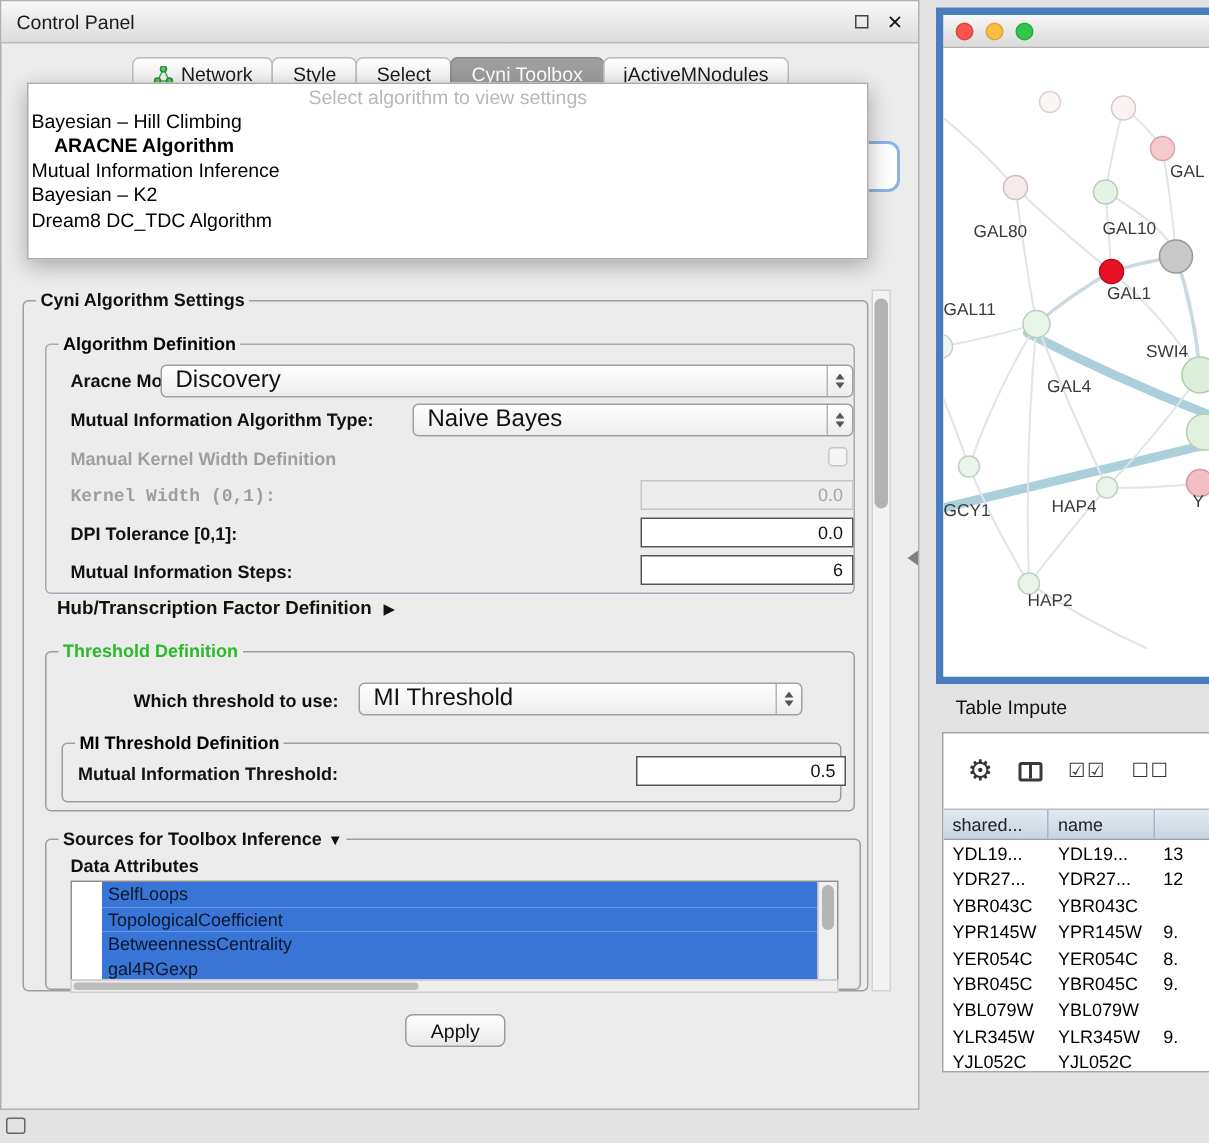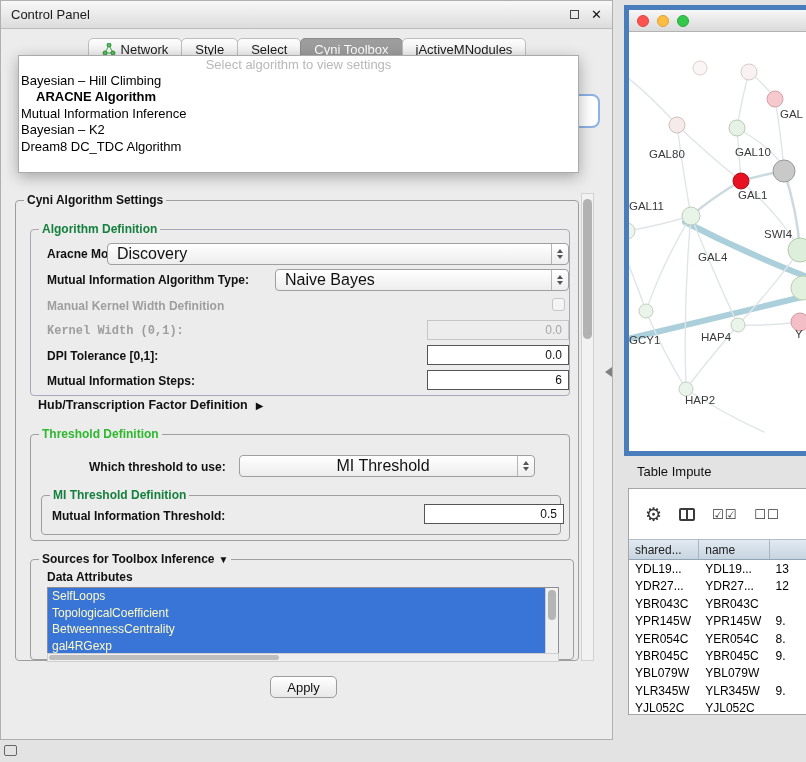--- a/index.html
+++ b/index.html
@@ -9,37 +9,37 @@
   
   .cp { position:absolute; left:0; top:0; width:613px; height:740px; background:#ececec; border:1px solid #b0b0b0; }
   .cp-title { height:28px; background:linear-gradient(#f8f8f8,#dcdcdc); border-bottom:1px solid #bcbcbc;
               display:flex; align-items:center; padding:12px 10px; font-size:13px; color:#1a1a1a; }
   .cp-title .spacer { flex:1; }
   .float-ic { width:9px; height:9px; border:1.5px solid #444; display:inline-block; margin-right:12px; }
   .close-ic { font-size:13px; font-weight:bold; color:#111; }
 
   .tabs { position:absolute; top:37px; left:0; right:0; display:flex; justify-content:center; z-index:5; }
   .tab { font-size:13px; color:#1a1a1a; padding:3px 13px 4px; background:linear-gradient(#fcfcfc,#ececec);
-         border:1px solid #bdbdbd; margin-right:-1px; border-radius:5px 5px 0 0; display:flex; align-items:center; gap:5px; }
+         border:1px solid #bdbdbd; margin-right:-1px; border-radius:5px 5px 0 0; display:flex; align-items:flex-end; gap:5px; }
   .tab.selected { background:#9d9d9d; color:#fff; border-color:#8a8a8a; }
 
   
   .popup { position:absolute; left:18px; top:55px; width:561px; height:118px; background:#fff;
            border:1px solid #ababab; box-shadow:0 4px 14px rgba(0,0,0,.30); z-index:60; padding-top:1px; }
   .popup .ph { text-align:center; font-size:13px; color:#b8b8b8; height:16px; line-height:16px; }
   .popup .item { font-size:13px; height:16.4px; line-height:16.4px; padding-left:2px; color:#000; white-space:nowrap; }
   .popup .item.selected { font-weight:bold;padding-left:17px; }
   .hidden-ctl { position:absolute; left:562px; top:94px; width:38px; height:34px; border:2px solid #8cb3e3;
                 border-radius:8px; background:#fff; z-index:40; }
 
   
   .group { position:absolute; border:1px solid #9e9e9e; border-radius:4px; }
   .gtitle { position:absolute; top:-8px; left:8px; background:#ececec; padding:0 3px; font-size:12px;
             font-weight:bold; color:#111; line-height:14px; white-space:nowrap; }
-  .gtitle.blue { color:#15803d;text-align:center; }
+  .gtitle.blue { color:#000000;text-align:center; }
   .gtitle.green { color:#2db82d; }
 
   .lbl { position:absolute; font-size:12px; font-weight:bold; color:#111; white-space:nowrap; }
   .lbl.disabled { color:#9e9e9e; }
   .arrow-r { font-size:10px; margin-left:8px; color:#111; }
   .arrow-d { font-size:10px; margin-left:4px; color:#111; }
 
   .combo { position:absolute; height:22px; background:linear-gradient(#ffffff,#ededed); border:1px solid #9f9f9f;
            border-radius:4px; display:flex; align-items:center; font-size:16px; color:#111; }
   .combo .val { flex:1; padding-left:9px; }
@@ -48,22 +48,22 @@
   .combo .step i { width:0; height:0; border-left:3.5px solid transparent; border-right:3.5px solid transparent; display:block; }
   .combo .step .up { border-bottom:4px solid #555; }
   .combo .step .dn { border-top:4px solid #555; }
 
   .tfield { position:absolute; height:20px; background:#fff; border:1px solid #555; font-size:12px; color:#111;
             display:flex; align-items:center; justify-content:flex-end; padding:0 6px; }
   .tfield.disabled { background:#ededed; border-color:#c6c6c6; color:#a5a5a5; }
   .cbox { position:absolute; width:13px; height:13px; border:1.5px solid #c6c6c6; border-radius:3px; background:#f4f4f4; }
 
   .listbox { position:absolute; background:#fff; border:1px solid #8f8f8f; overflow:hidden; }
-  .listbox .li { height:16.5px; line-height:16.5px; font-size:12px; padding-left:4px; color:#fef9c3;
-                 background:#3875d7; white-space:nowrap; }
+  .listbox .li { height:16.5px; line-height:16.5px; font-size:12px; padding-left:4px; color:#0f172a;
+                 background:#3875d7; white-space:nowrap;margin-left:20px; }
   .vsb { position:absolute; right:0; top:0; bottom:0; width:13px; background:#f0f0f0; border-left:1px solid #cfcfcf; }
   .vsb .thumb { position:absolute; left:2px; top:2px; width:8px; height:30px; background:#b5b5b5; border-radius:4px; }
   .hsb { position:absolute; height:9px; background:#efefef; border:1px solid #cfcfcf; }
   .hsb .thumb { position:absolute; left:1px; top:1px; width:45%; height:5px; background:#bdbdbd; border-radius:3px; }
 
   .main-vsb { position:absolute; left:580px; top:192px; width:13px; height:468px; background:#f2f2f2; border:1px solid #d2d2d2; }
   .main-vsb .thumb { position:absolute; left:1px; width:9px; top:5px; height:140px; background:#b2b2b2; border-radius:5px; }
 
   .apply-btn { position:absolute; left:269px; top:675px; width:67px; height:22px; border:1px solid #9c9c9c;
                border-radius:5px; background:linear-gradient(#ffffff,#e8e8e8); font-size:13px; color:#111;
@@ -182,21 +182,21 @@
       </div>
 
       <span class="lbl" style="left:22px; top:197px; font-size:12.5px;">
         <span>Hub/Transcription Factor Definition</span><span class="arrow-r">▶</span>
       </span>
 
       <div class="group" style="left:14px; top:233px; width:540px; height:107px;">
         <span class="gtitle green">Threshold Definition</span>
 
         <span class="lbl" style="left:58px; top:25px;">Which threshold to use:</span>
-        <div class="combo" style="left:208px; top:20px; width:296px;text-align:center;">
+        <div class="combo" style="left:208px; top:20px; width:296px;">
           <span class="val">MI Threshold</span>
           <span class="step">
               <i class="up"></i>
               <i class="dn"></i>
             </span>
         </div>
 
         <div class="group" style="left:10px; top:60px; width:520px; height:40px;">
           <span class="gtitle blue">MI Threshold Definition</span>
           <span class="lbl" style="left:10px; top:13px;">Mutual Information Threshold:</span>

